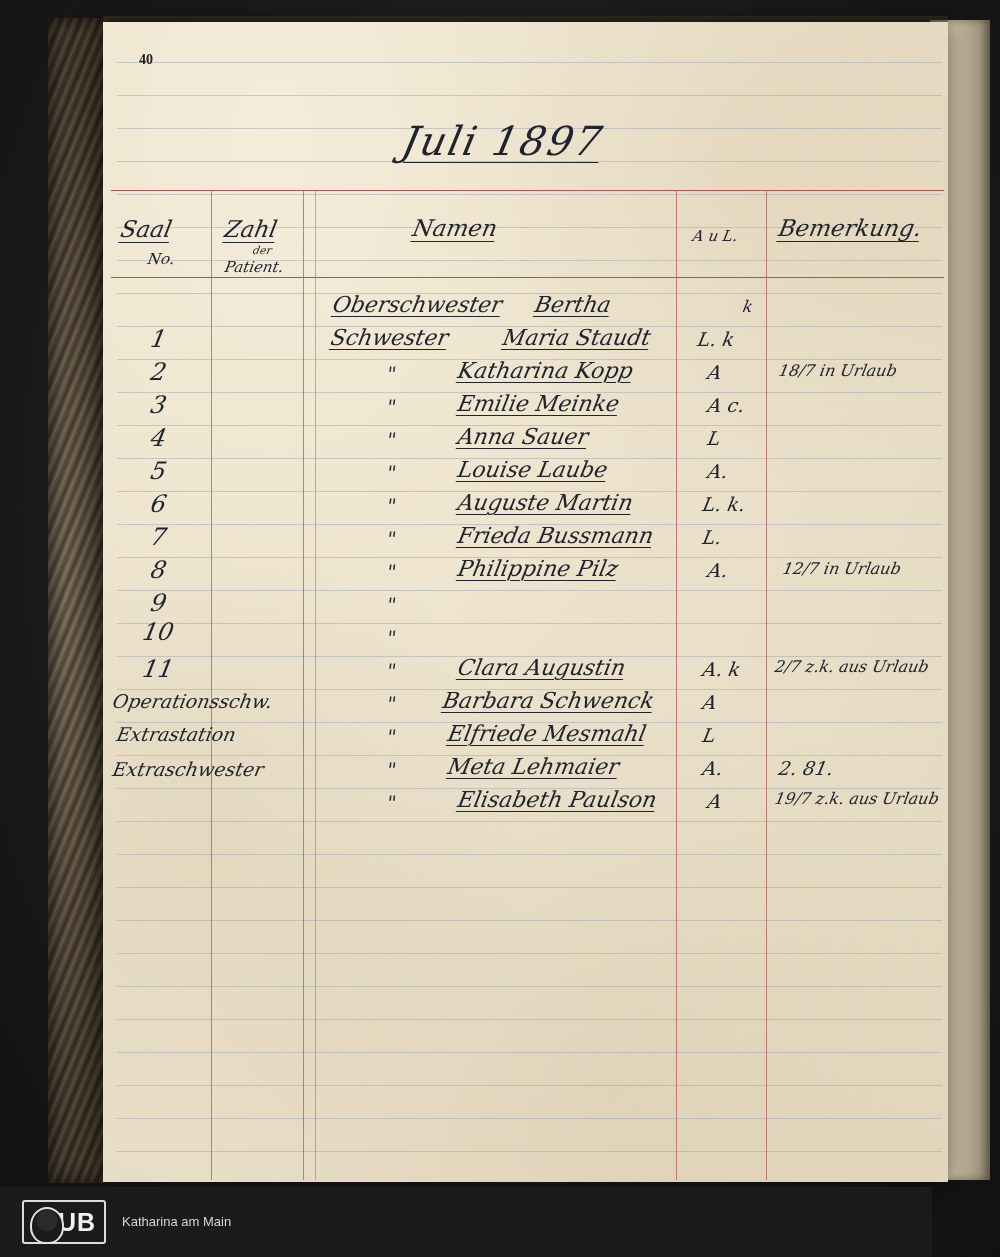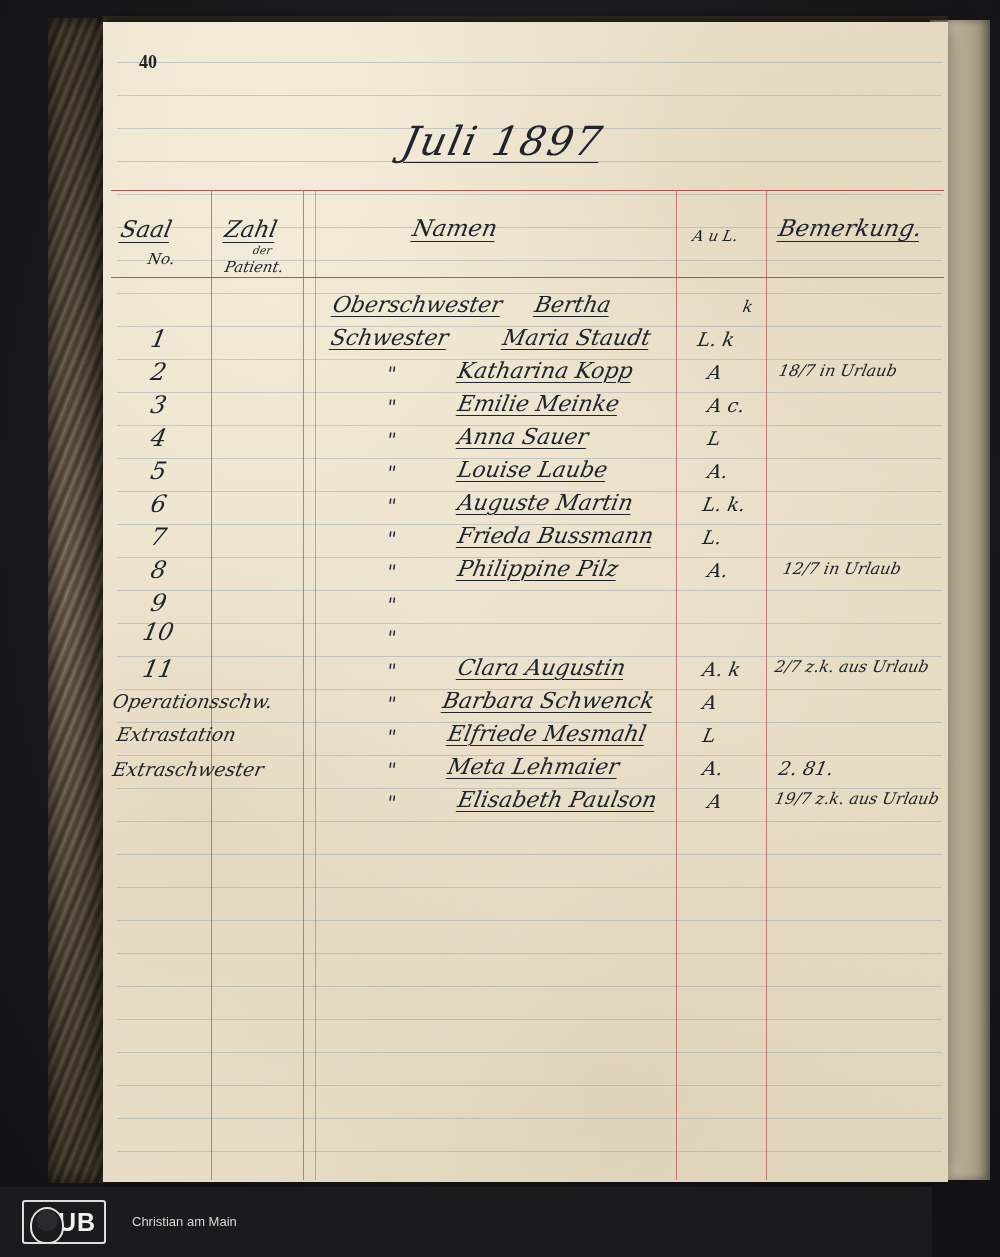--- a/index.html
+++ b/index.html
@@ -138,21 +138,21 @@
     color: #20242e;
     white-space: nowrap;
   }
 
   .folio {
     position: absolute;
     left: 36px;
     top: 30px;
     font-family: "Liberation Serif", serif;
     font-weight: bold;
-    font-size: 18px;
+    font-size: 14px;
     color: #222;
   }
 
   .title {
     position: absolute;
     left: 300px;
     top: 96px;
     font-size: 40px;
     letter-spacing: 2px;
     transform: skewX(-12deg);
@@ -201,21 +201,21 @@
   
   .footer {
     position: absolute;
     left: 0;
     bottom: 0;
     width: 932px;
     height: 70px;
     background: #1b1b1d;
     display: flex;
     align-items: center;
-    gap: 26px;
+    gap: 16px;
     padding-left: 22px;
     box-sizing: border-box;
   }
   .ub-logo {
     width: 84px;
     height: 44px;
     border: 2px solid #dcdcdc;
     border-radius: 3px;
     display: flex;
     align-items: center;
@@ -404,16 +404,16 @@
     <div class="hand cell xs" style="left:672px; top:769px;">19/7 z.k. aus Urlaub</div>
 
   </div>
 
   <div class="footer">
     <div class="ub-logo">
       <div class="head"></div>
       <div class="ub-text">UB</div>
     </div>
     <div class="footer-text">
-      <div class="l2">Christian am Main</div>
+      <div class="l2">Katharina am Main</div>
     </div>
   </div>
 </div>
 
 </body></html>

